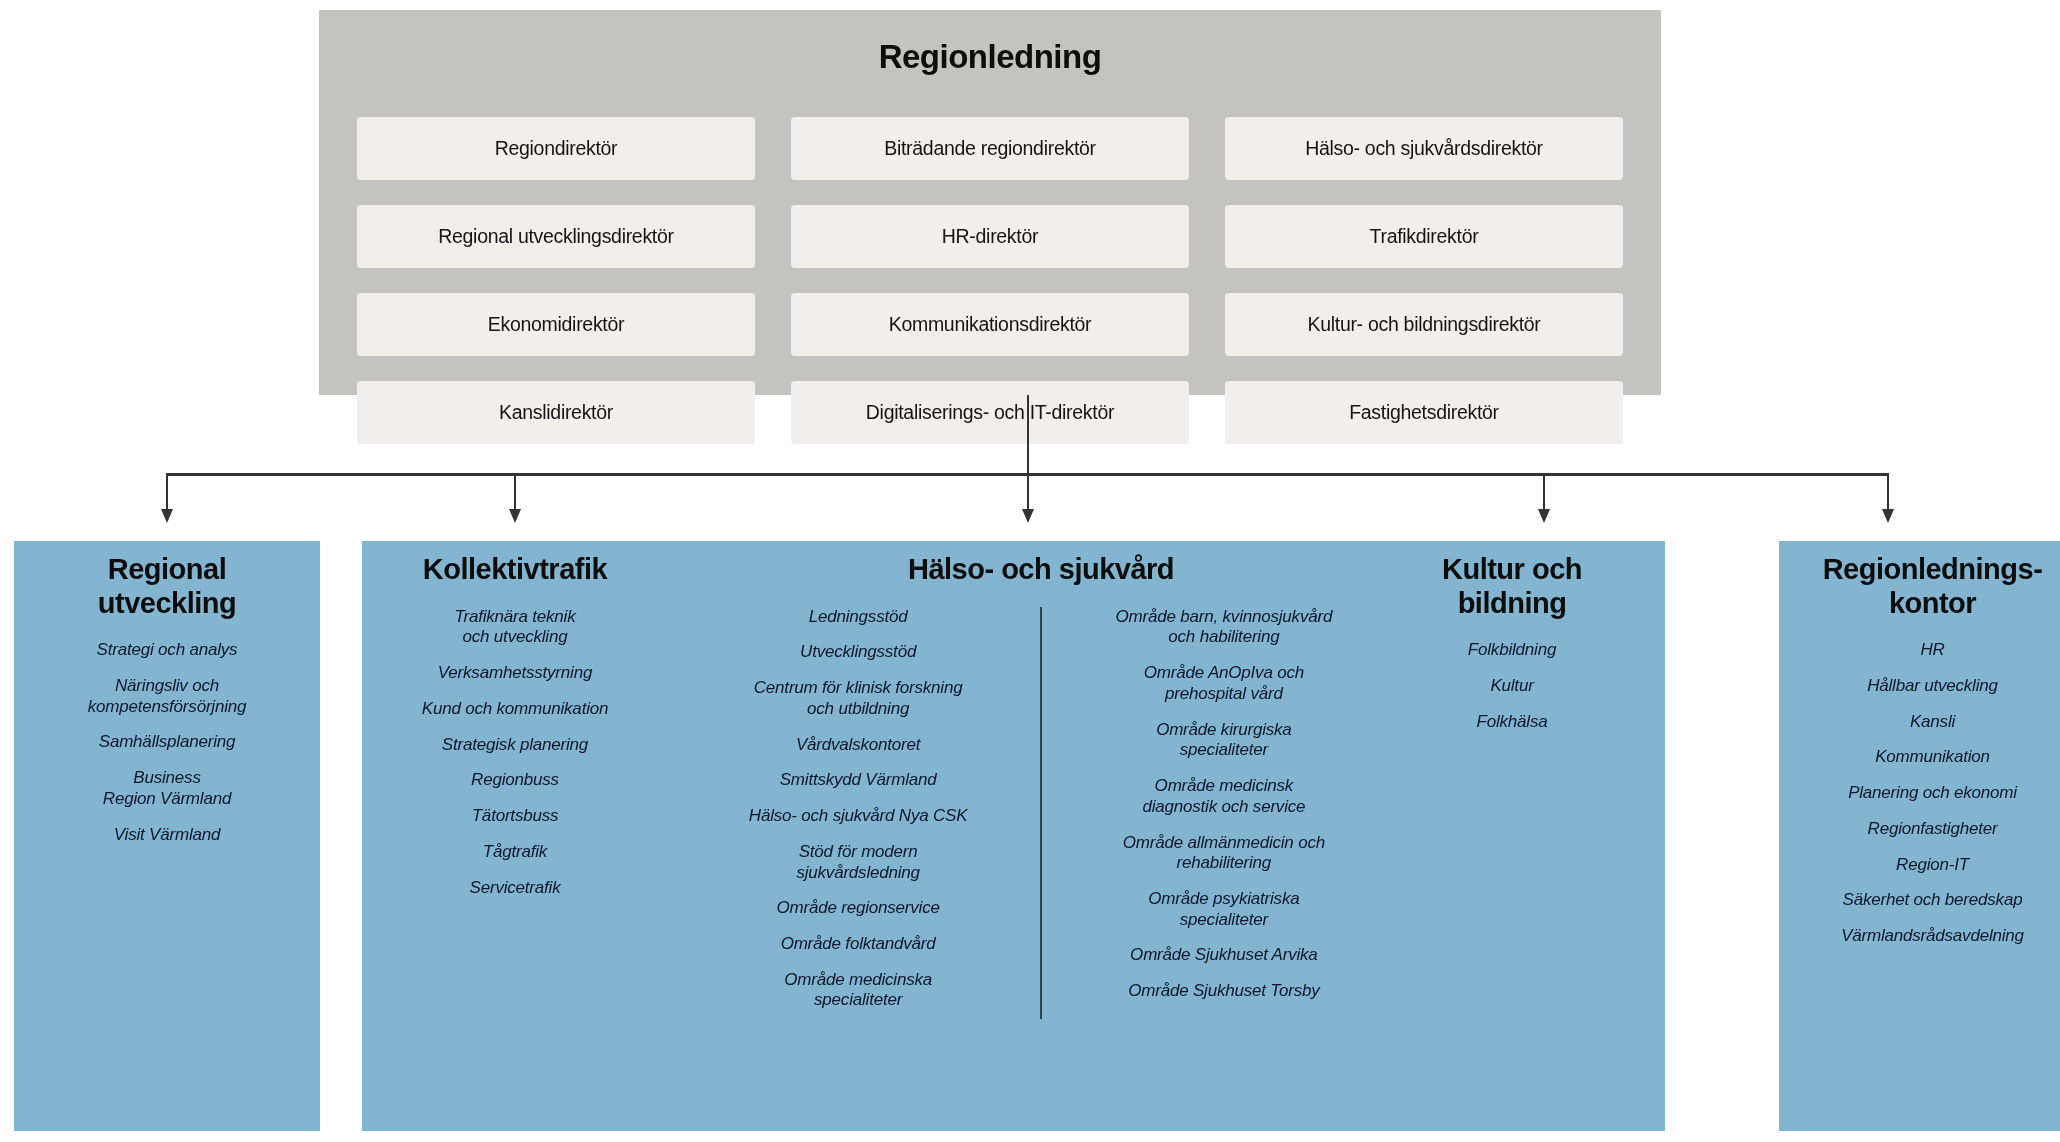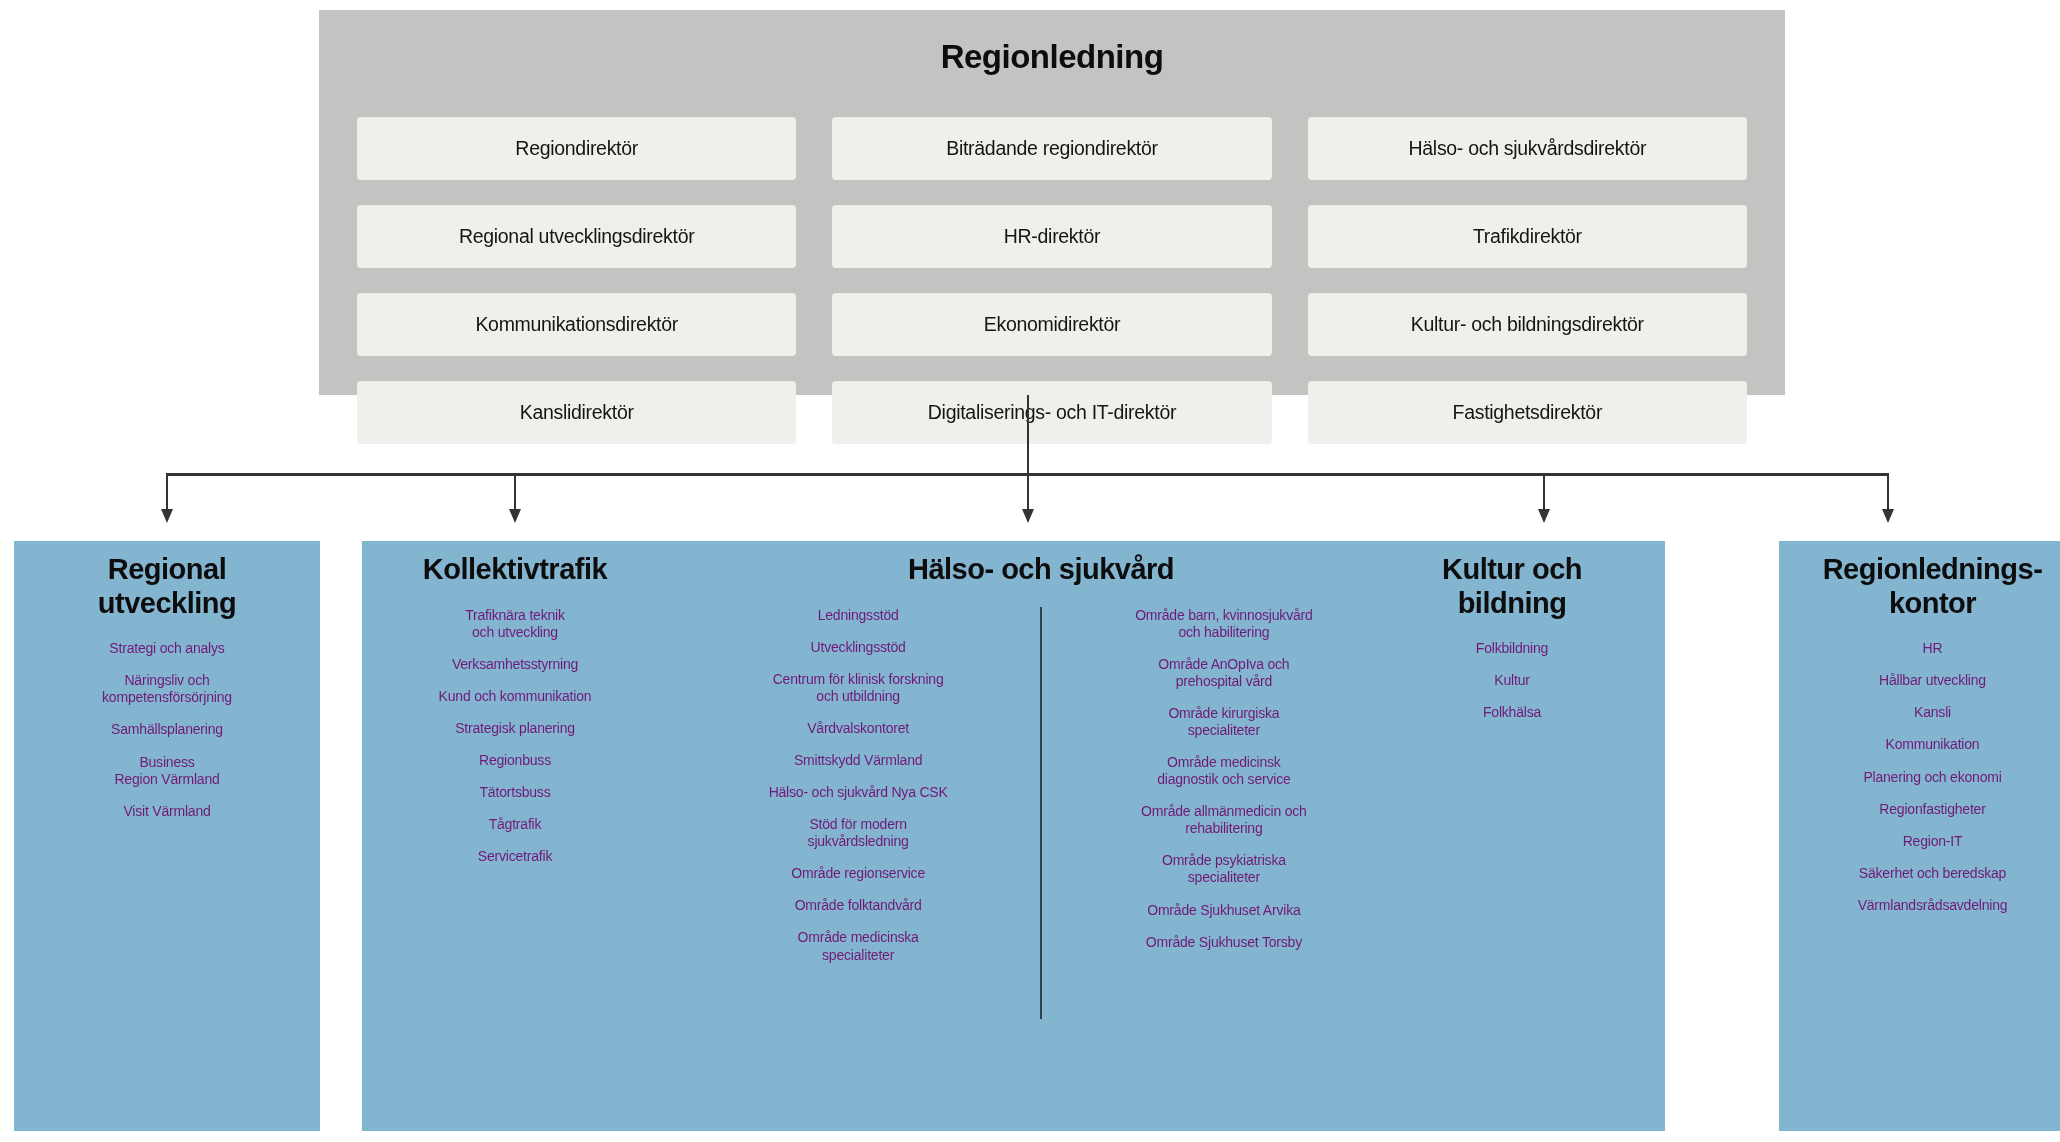--- a/index.html
+++ b/index.html
@@ -4,21 +4,21 @@
 <title>Organisationsschema</title>
 <style>
   html,body { margin:0; padding:0; background:#ffffff; }
   #canvas {
     position:relative; width:2060px; height:1142px; background:#ffffff;
     font-family:"Liberation Sans", sans-serif; color:#161616; overflow:hidden;
   }
 
   
   .leadership {
-    position:absolute; left:319px; top:10px; width:1466px; height:385px;
+    position:absolute; left:319px; top:10px; width:1342px; height:385px;
     background:#c3c3c1; box-sizing:border-box; padding:28px 38px 0 38px;
   }
   .leadership-title {
     text-align:center; font-size:33px; font-weight:700; letter-spacing:-0.5px;
     color:#0d0d0d; line-height:1.15;
   }
   .leadership-grid {
     margin-top:41px; display:grid; grid-template-columns:repeat(3,1fr);
     column-gap:36px; row-gap:25px;
   }
@@ -53,41 +53,41 @@
   .div-3{ left:668px;  width:746px; }
   .div-4{ left:1359px; width:306px; }
   .div-5{ left:1779px; width:307px; }
   .division-title {
     font-size:29px; font-weight:700; line-height:1.16; letter-spacing:-0.5px;
     color:#0d0d0d; margin:0 0 20px 0; white-space:pre-line;
   }
   .division-cols { display:flex; justify-content:center; align-items:flex-start; }
   .division-col  { flex:1 1 0; min-width:0; }
   .division-item {
-    font-size:14px; line-height:1.22; margin:0 0 15px 0;
-    white-space:pre-line; color:#701a75; letter-spacing:-0.2px;
+    font-size:17px; line-height:1.22; margin:0 0 15px 0;
+    white-space:pre-line; color:#0f172a; letter-spacing:-0.2px;font-style:italic;
   }
   .col-divider { flex:0 0 auto; width:1.5px; height:412px; background:#33404a; }
 </style>
 </head>
 <body>
 
 <div id="canvas">
 
   <div class="leadership">
     <div class="leadership-title">Regionledning</div>
     <div class="leadership-grid">
         <div class="role-box">Regiondirektör</div>
         <div class="role-box">Biträdande regiondirektör</div>
         <div class="role-box">Hälso- och sjukvårdsdirektör</div>
         <div class="role-box">Regional utvecklingsdirektör</div>
         <div class="role-box">HR-direktör</div>
         <div class="role-box">Trafikdirektör</div>
+        <div class="role-box">Ekonomidirektör</div>
         <div class="role-box">Kommunikationsdirektör</div>
-        <div class="role-box">Ekonomidirektör</div>
         <div class="role-box">Kultur- och bildningsdirektör</div>
         <div class="role-box">Kanslidirektör</div>
         <div class="role-box">Digitaliserings- och IT-direktör</div>
         <div class="role-box">Fastighetsdirektör</div>
       </div>
   </div>
 
   <div class="line stem"></div>
   <div class="line hline"></div>
   <div class="line drop d1"></div>

